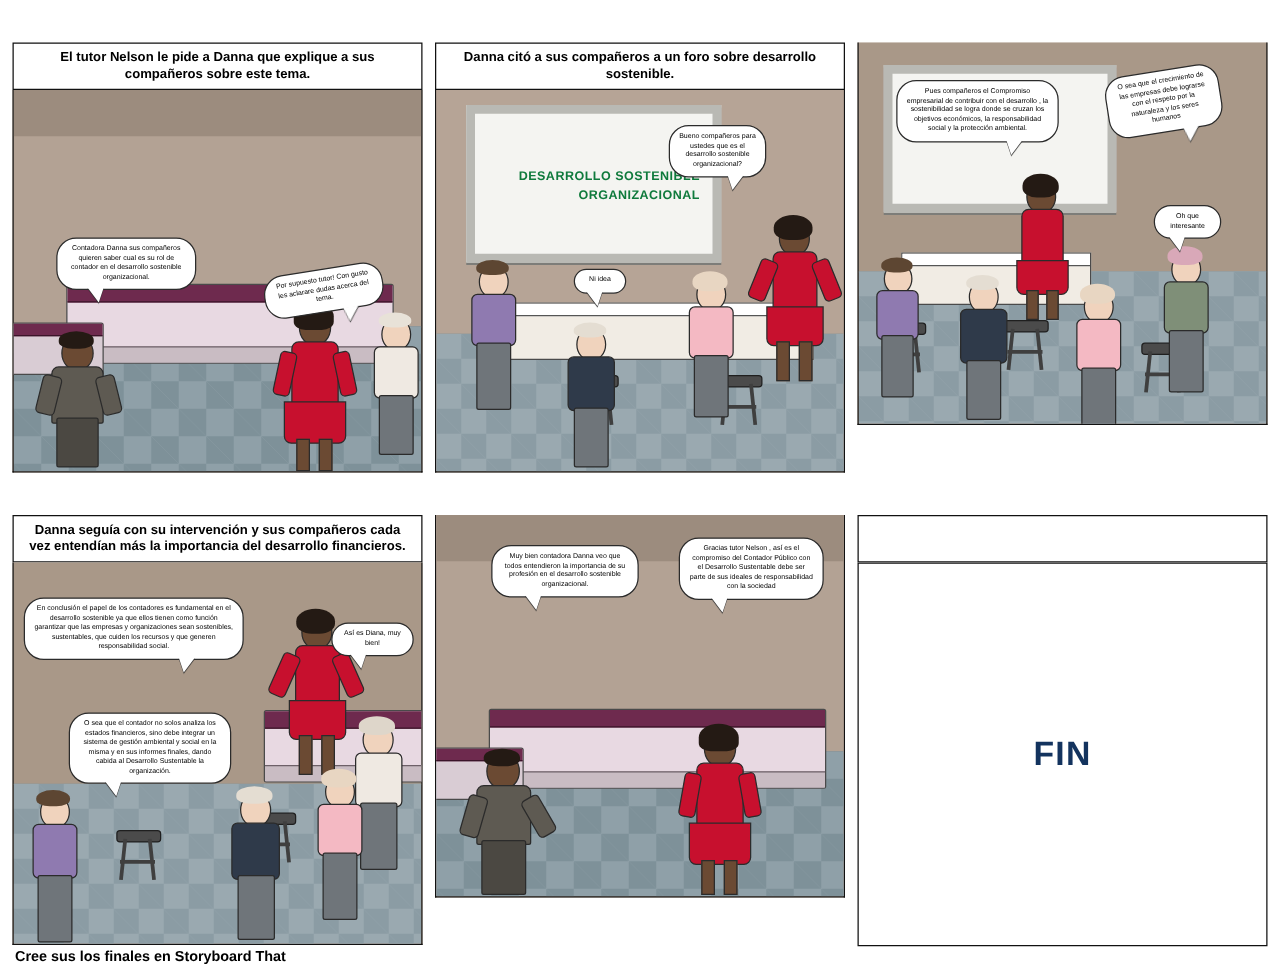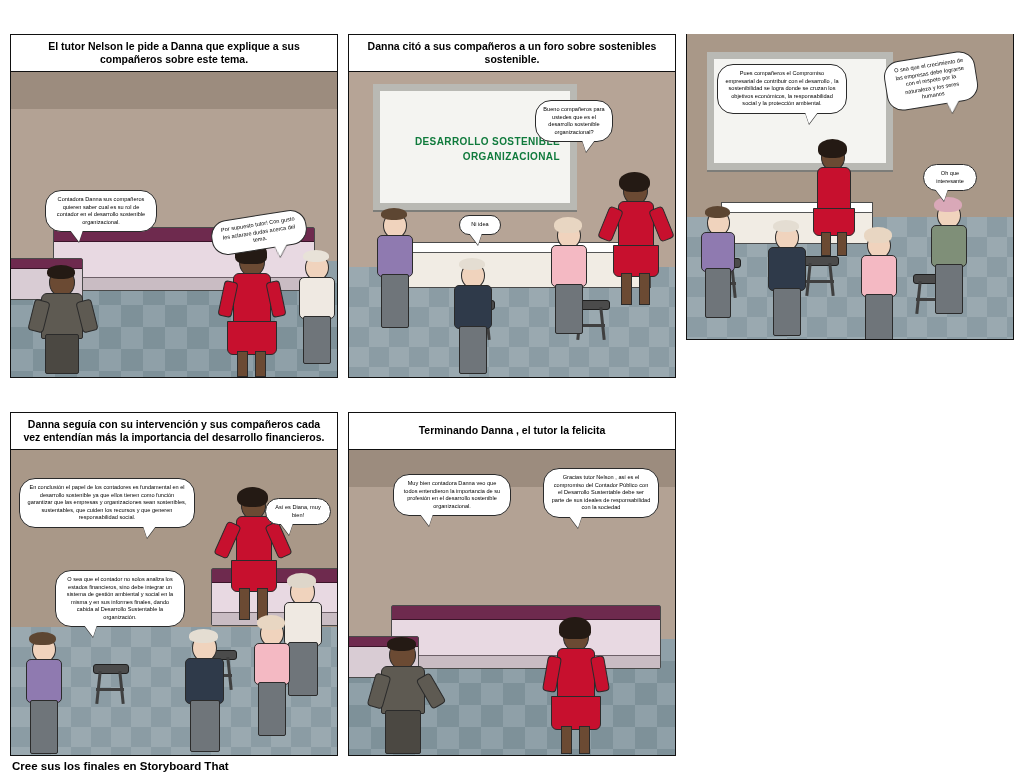--- a/index.html
+++ b/index.html
@@ -311,21 +311,21 @@
           <div class="body" style="left:6px;top:23px;width:34px;height:40px;background:#efe9e2;border-radius:5px;"></div>
           <div class="legs" style="left:10px;top:62px;width:26px;height:46px;background:#6f757a;border-radius:2px;"></div>
         </div>
 
         <div class="bubble" style="left:34px;top:118px;width:112px;">Contadora Danna sus compañeros quieren saber cual es su rol de contador en el desarrollo sostenible organizacional.<span class="tail bl"></span></div>
         <div class="bubble rot" style="left:200px;top:143px;width:96px;">Por supuesto tutor! Con gusto les aclarare dudas acerca del tema.<span class="tail br"></span></div>
       </div>
     </div>
 
     <div class="cell">
-      <div class="caption">Danna citó a sus compañeros a un foro sobre sostenibles sostenible.</div>
+      <div class="caption">Danna citó a sus compañeros a un foro sobre desarrollo sostenible.</div>
       <div class="panel">
         <div class="bg-room">
           <div class="wall" style="height:64%;background:#b6a496;"></div>
           <div class="floor plain" style="height:36%;"></div>
           <div class="whiteboard" style="left:24px;top:12px;width:190px;height:112px;">
             <div class="wb-text">DESARROLLO SOSTENIBLE ORGANIZACIONAL</div>
           </div>
           <div class="table-long" style="left:50px;top:170px;width:250px;height:44px;">
               <div class="t-top"></div>
             </div>
@@ -511,21 +511,20 @@
           <div class="legs" style="left:11px;top:64px;width:26px;height:52px;background:#6f757a;border-radius:2px;"></div>
         </div>
 
         <div class="bubble" style="left:8px;top:28px;width:176px;">En conclusión el papel de los contadores es fundamental en el desarrollo sostenible ya que ellos tienen como función garantizar que las empresas y organizaciones sean sostenibles, sustentables, que cuiden los recursos y que generen responsabilidad social.<span class="tail br"></span></div>
         <div class="bubble" style="left:254px;top:48px;width:66px;">Así es Diana, muy bien!<span class="tail bl"></span></div>
         <div class="bubble" style="left:44px;top:120px;width:130px;">O sea que el contador no solos analiza los estados financieros, sino debe integrar un sistema de gestión ambiental y social en la misma y en sus informes finales, dando cabida al Desarrollo Sustentable la organización.<span class="tail bl"></span></div>
       </div>
     </div>
 
     <div class="cell">
-      <div class="caption">Terminando Danna , el tutor la felicita</div>
       <div class="panel">
         <div class="bg-room">
           <div class="wall" style="height:62%;"></div>
           <div class="wall-panel"></div>
           <div class="floor"></div>
           <div class="counter" style="top:155px;left:42px;width:268px;height:62px;">
               <div class="top"></div>
               <div class="base"></div>
             </div>
           <div class="counter" style="top:186px;left:-10px;width:78px;height:40px;background:#d9ccd4;">
@@ -551,16 +550,22 @@
           <div class="arm" style="right:0px;top:34px;width:12px;height:34px;background:#c7102e;transform:rotate(-10deg);"></div>
           <div class="legs" style="left:16px;top:104px;width:9px;height:26px;background:#6b4a33;"></div>
           <div class="legs" style="left:34px;top:104px;width:9px;height:26px;background:#6b4a33;"></div>
         </div>
 
         <div class="bubble" style="left:44px;top:24px;width:118px;">Muy bien contadora Danna veo que todos entendieron la importancia de su profesión en el desarrollo sostenible organizacional.<span class="tail bl"></span></div>
         <div class="bubble" style="left:194px;top:18px;width:116px;">Gracias tutor Nelson , así es el compromiso del Contador Público con el Desarrollo Sustentable debe ser parte de sus ideales de responsabilidad con la sociedad<span class="tail bl"></span></div>
       </div>
     </div>
 
+    <div class="cell">
+      <div class="caption empty"></div>
+      <div class="panel blank">
+        <div class="fin">FIN</div>
+      </div>
+    </div>
   </div>
 
   <div class="footer">Cree sus los finales en Storyboard That</div>
 </div>
 
 </body></html>

